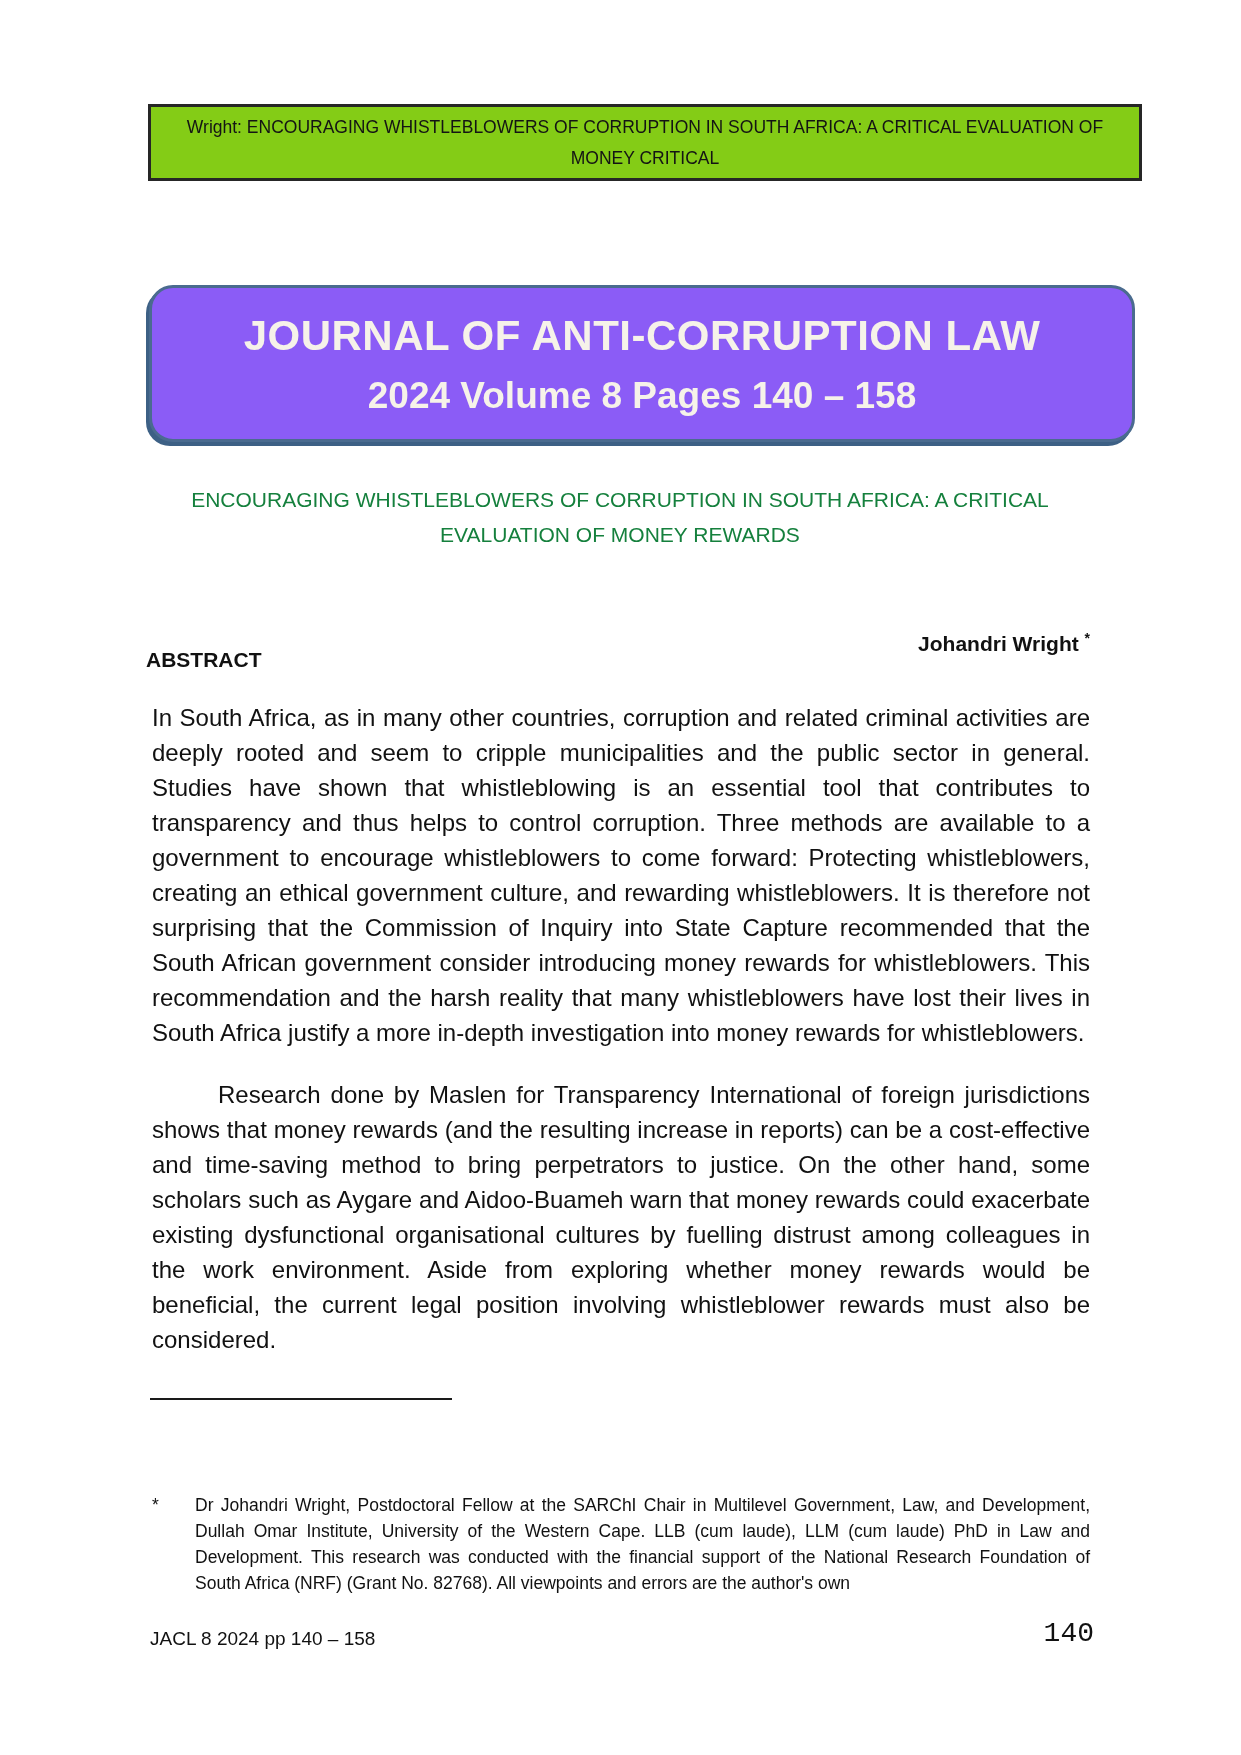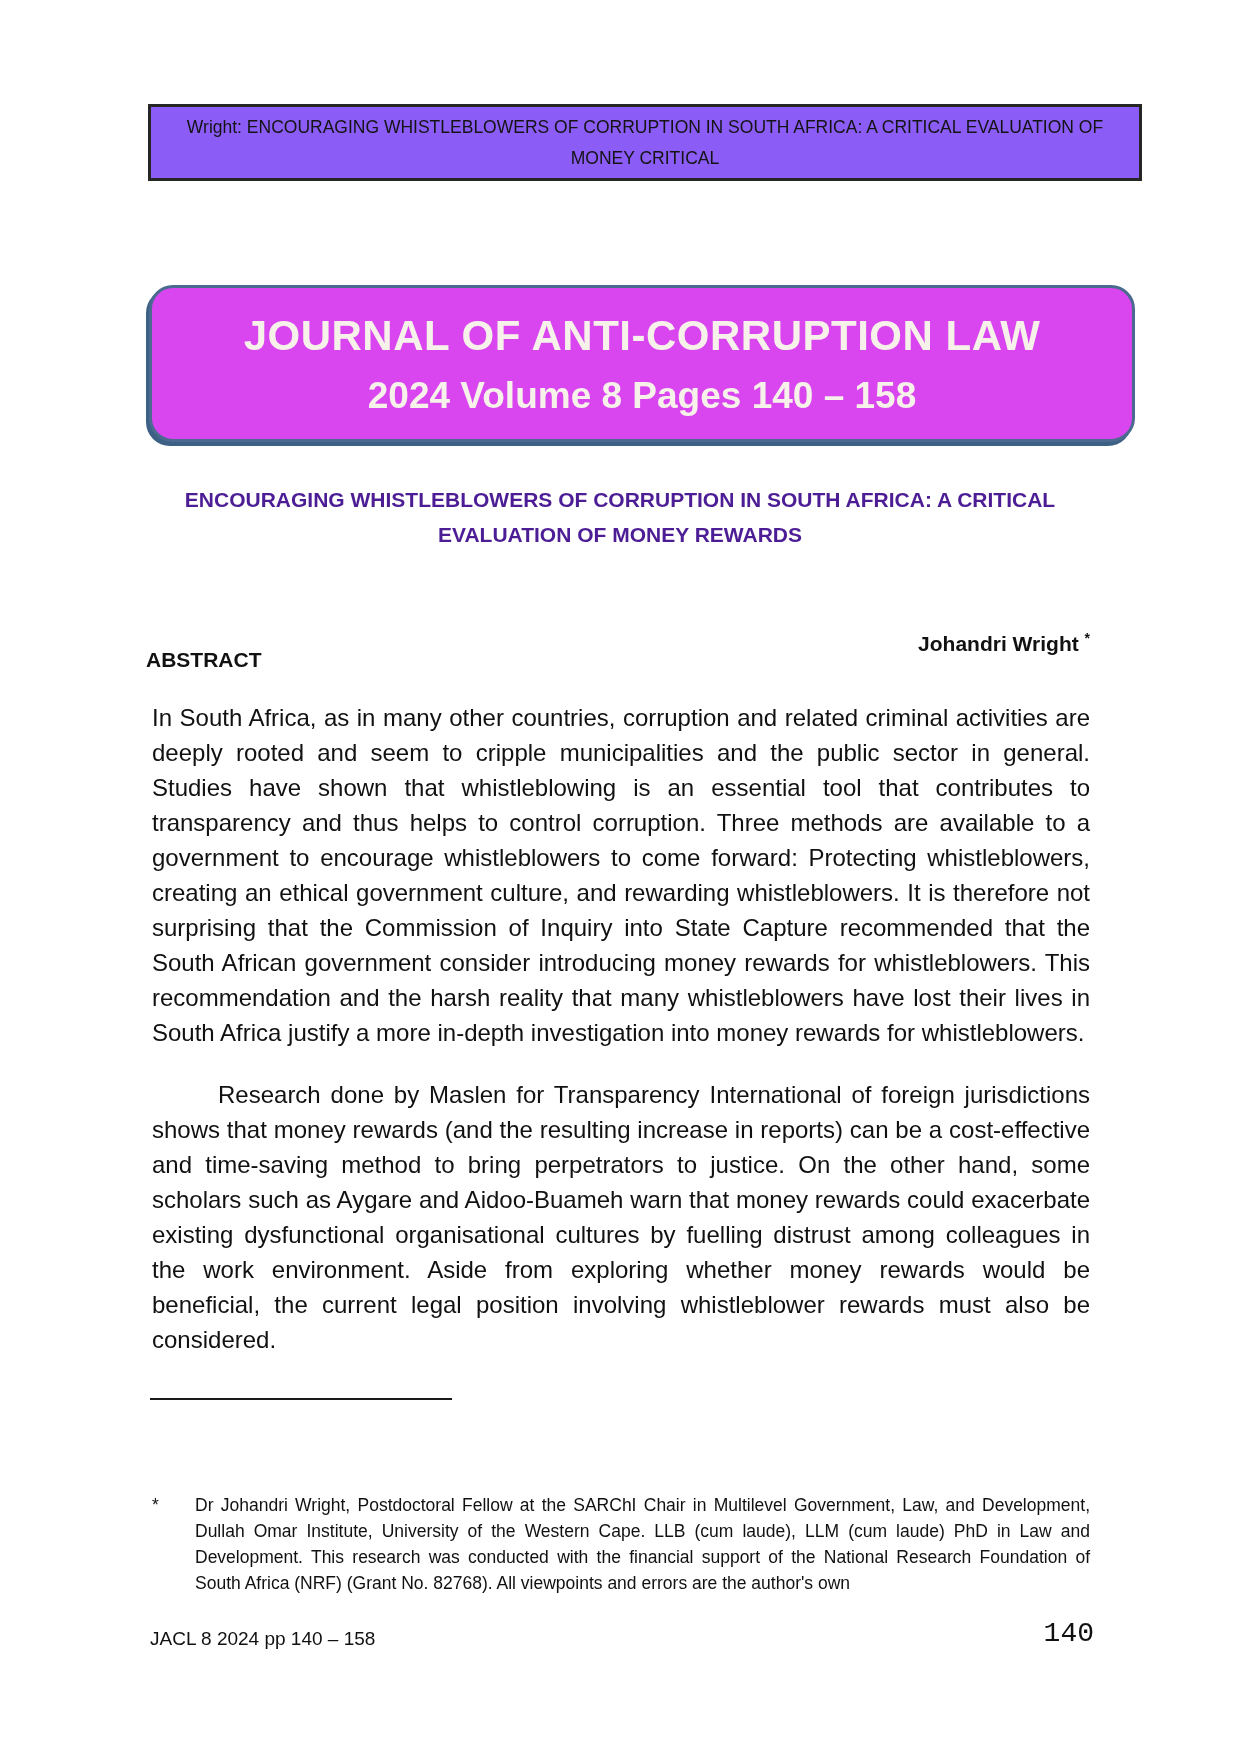--- a/index.html
+++ b/index.html
@@ -67,24 +67,24 @@
     font-weight: bold;
   }
 
   
   .article-title {
     position: absolute;
     top: 482px;
     left: 170px;
     width: 900px;
     text-align: center;
-    font-weight: bold;
+    font-weight: normal;
     font-size: 21px;
     line-height: 35px;
-    color: #4c1d95;
+    color: #15803d;
   }
   .author-line {
     position: absolute;
     top: 582px;
     left: 152px;
     width: 938px;
     text-align: right;
     font-weight: bold;
     font-size: 21px;
     color: #111;
@@ -160,26 +160,26 @@
     font-family: Liberation Mono, monospace;
     font-size: 28px;
     color: #111;
   }
 </style>
 </head>
 <body>
 
 <div class="page">
 
-  <div class="running-head" style="background: #8b5cf6; border-color: rgb(38, 38, 38);">
+  <div class="running-head" style="background: #84cc16; border-color: rgb(38, 38, 38);">
     <div class="rh-line">Wright:  ENCOURAGING WHISTLEBLOWERS OF CORRUPTION IN SOUTH AFRICA: A CRITICAL EVALUATION OF</div>
     <div class="rh-line">MONEY CRITICAL</div>
   </div>
 
-  <div class="banner" style="background: #d946ef; border-color: rgb(74, 107, 143); color: rgb(246, 242, 233); box-shadow: rgb(61, 96, 133) -3px 4px 0px;">
+  <div class="banner" style="background: #8b5cf6; border-color: rgb(74, 107, 143); color: rgb(246, 242, 233); box-shadow: rgb(61, 96, 133) -3px 4px 0px;">
     <div class="banner-title">JOURNAL OF ANTI-CORRUPTION LAW</div>
     <div class="banner-subtitle">2024 Volume 8 Pages 140 – 158</div>
   </div>
 
   <div class="article-title">ENCOURAGING WHISTLEBLOWERS OF CORRUPTION IN SOUTH AFRICA: A CRITICAL EVALUATION OF MONEY REWARDS</div>
 
   <div class="author-line">
     <span>Johandri Wright</span>
     <sup>*</sup>
   </div>

